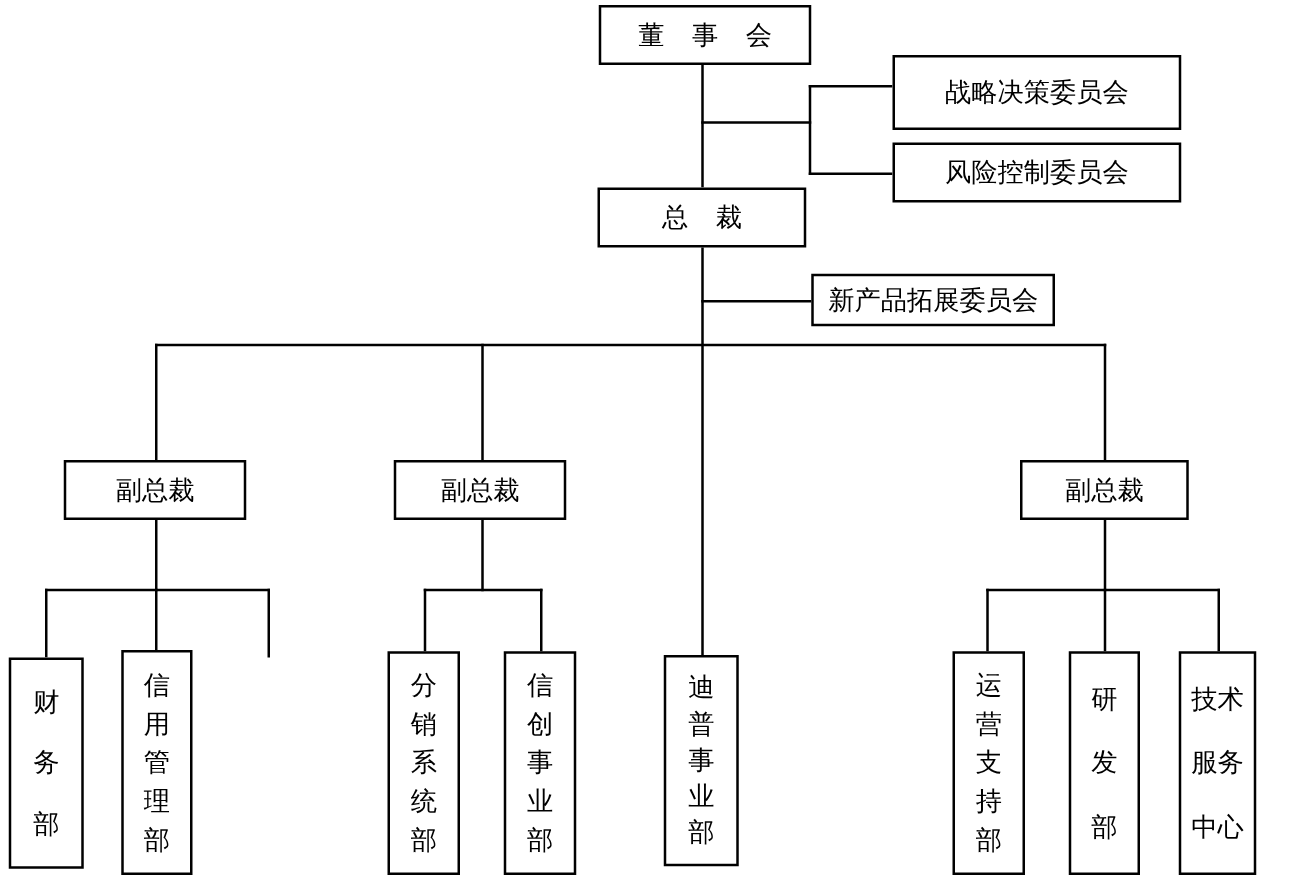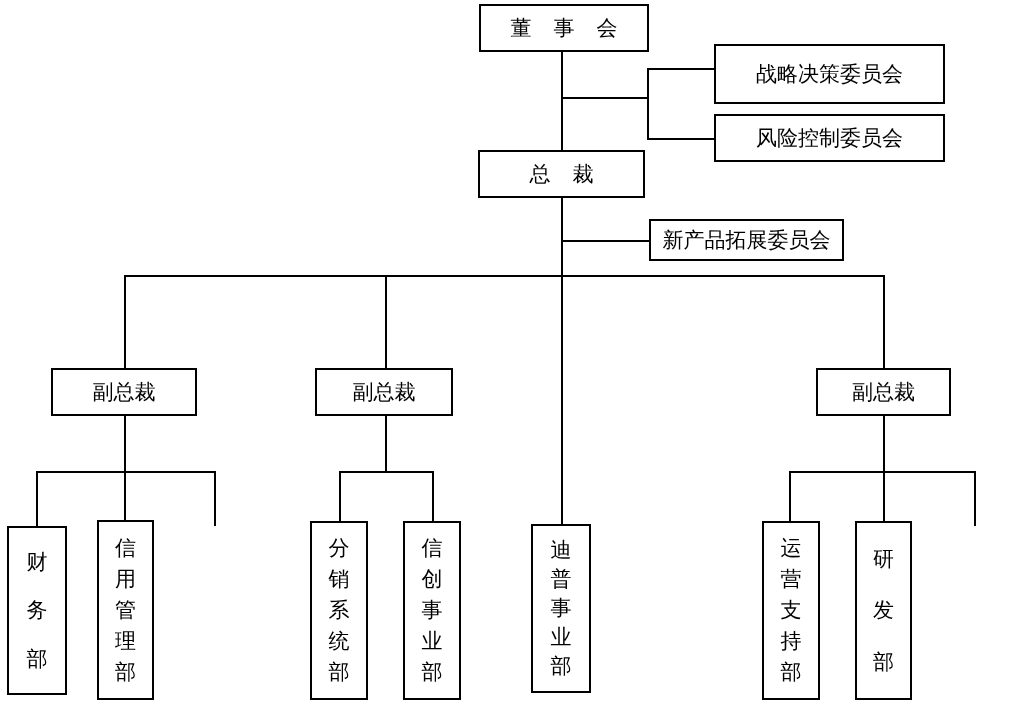--- a/index.html
+++ b/index.html
@@ -194,14 +194,19 @@
     <span class="vchar">持</span>
     <span class="vchar">部</span>
   </div>
 
   <div class="node node-v" style="left:855px; top:521px; width:57px; height:179px;">
     <span class="vchar">研</span>
     <span class="vchar">发</span>
     <span class="vchar">部</span>
   </div>
 
+  <div class="node node-v two-col" style="left:943px; top:521px; width:62px; height:179px;">
+    <span class="vchar">技术</span>
+    <span class="vchar">服务</span>
+    <span class="vchar">中心</span>
+  </div>
 
 </div>
 
 </body></html>

